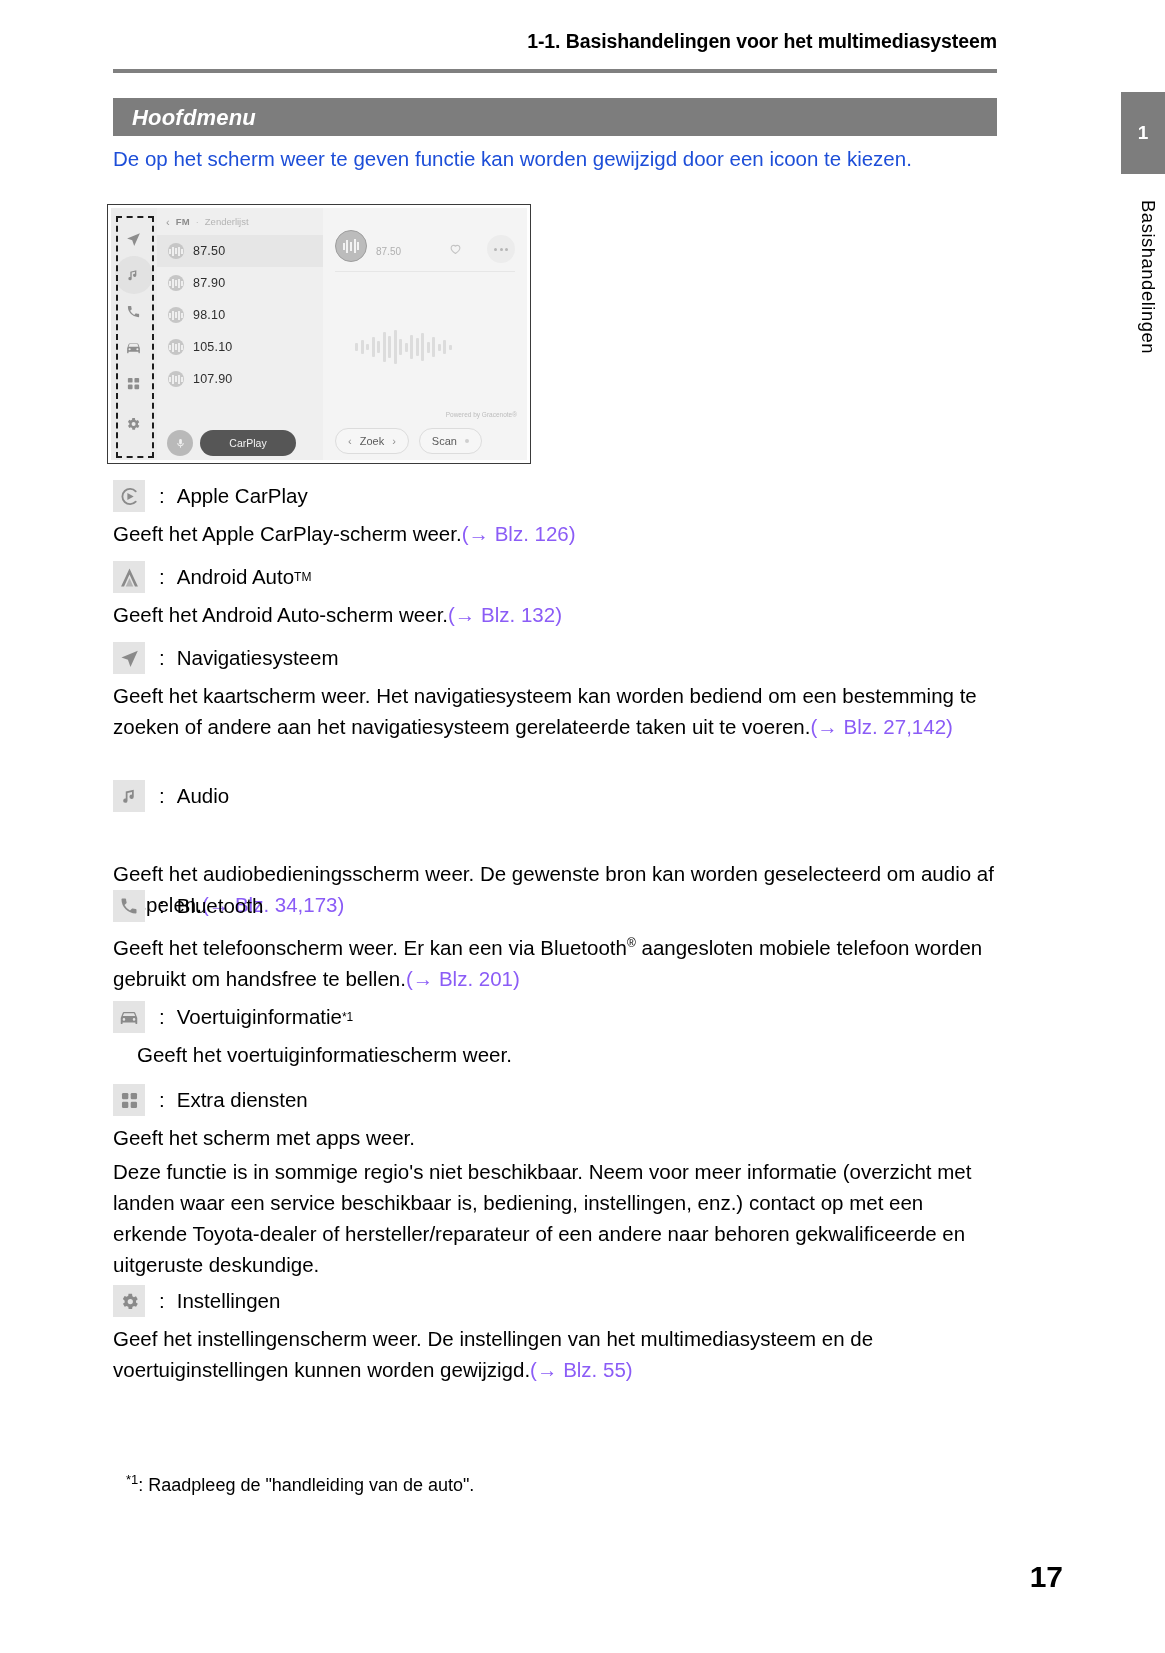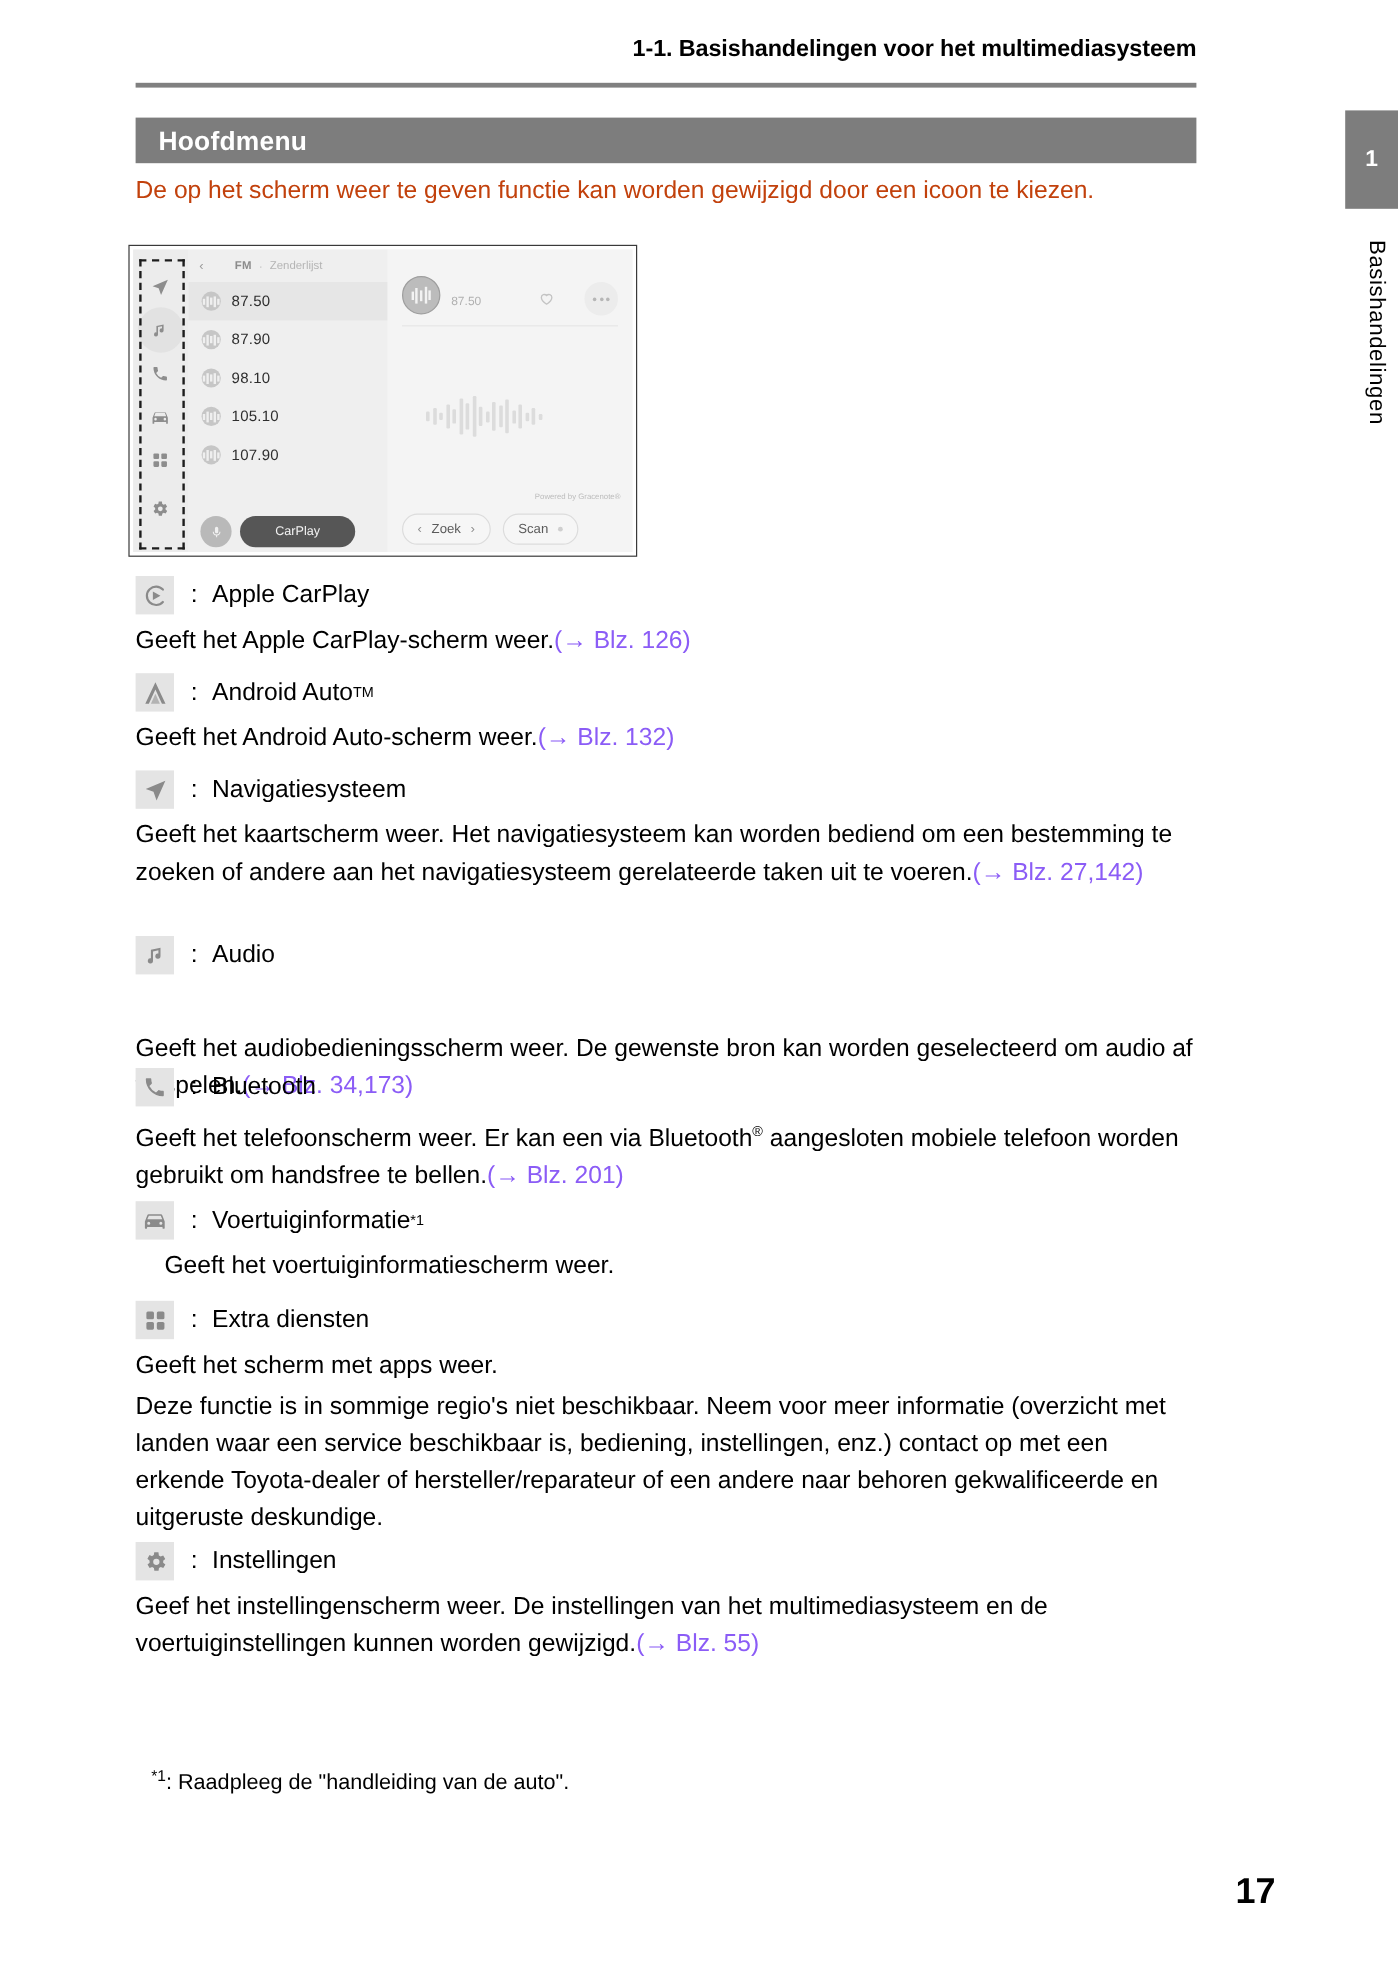--- a/index.html
+++ b/index.html
@@ -47,31 +47,32 @@
     background: #7d7d7d;
   }
   .section-band-label {
     position: absolute;
     left: 19px;
     top: 7px;
     font-size: 22px;
     font-weight: bold;
     color: #ffffff;
     letter-spacing: 0.2px;
+    font-style: italic;
   }
 
   
   .intro {
     position: absolute;
     left: 113px;
     top: 143px;
     width: 884px;
     font-size: 20.5px;
     line-height: 31px;
-    color: #c2410c;
+    color: #1d4ed8;
   }
 
   
   .illustration {
     position: absolute;
     left: 107px;
     top: 204px;
     width: 424px;
     height: 260px;
     border: 1.5px solid #3a3a3a;
@@ -133,21 +134,21 @@
   .hu-topbar {
     height: 27px;
     display: flex;
     align-items: center;
     gap: 6px;
     padding-left: 9px;
     font-size: 9.5px;
     color: #9a9a9a;
   }
   .hu-topbar .chev { font-size: 11px; color: #9a9a9a; }
-  .hu-topbar .fm { color: #8c8c8c; font-weight: 600; letter-spacing:.2px;margin-left:20px;}
+  .hu-topbar .fm { color: #8c8c8c; font-weight: 600; letter-spacing:.2px;}
   .hu-topbar .dot { font-size: 9px; color: #bdbdbd; }
   .hu-topbar .zl { color: #b4b4b4; }
 
   .hu-row {
     height: 32px;
     display: flex;
     align-items: center;
     gap: 9px;
     padding-left: 11px;
     font-size: 12.5px;

